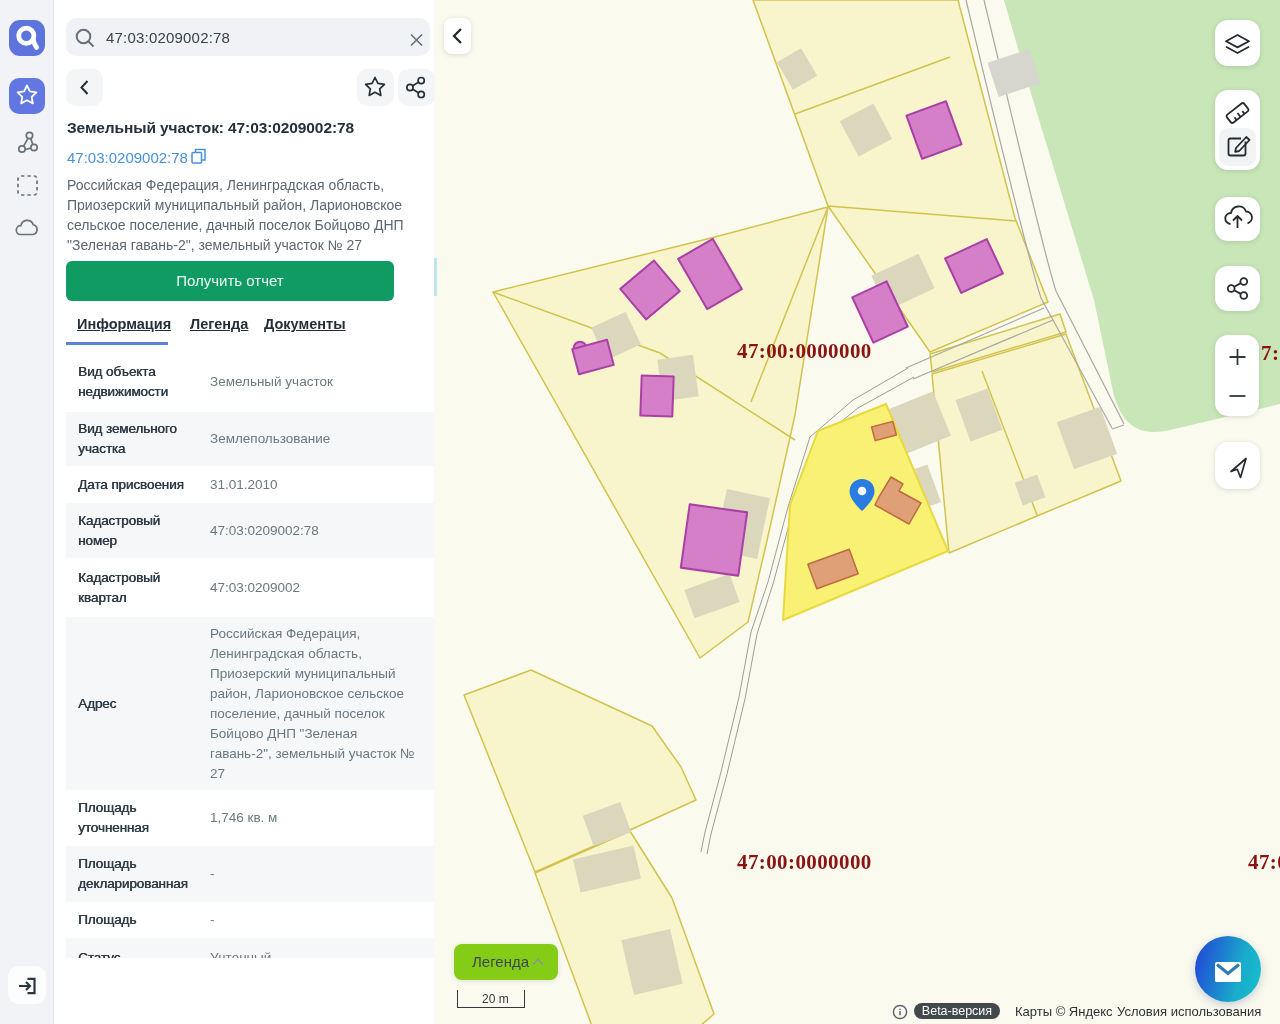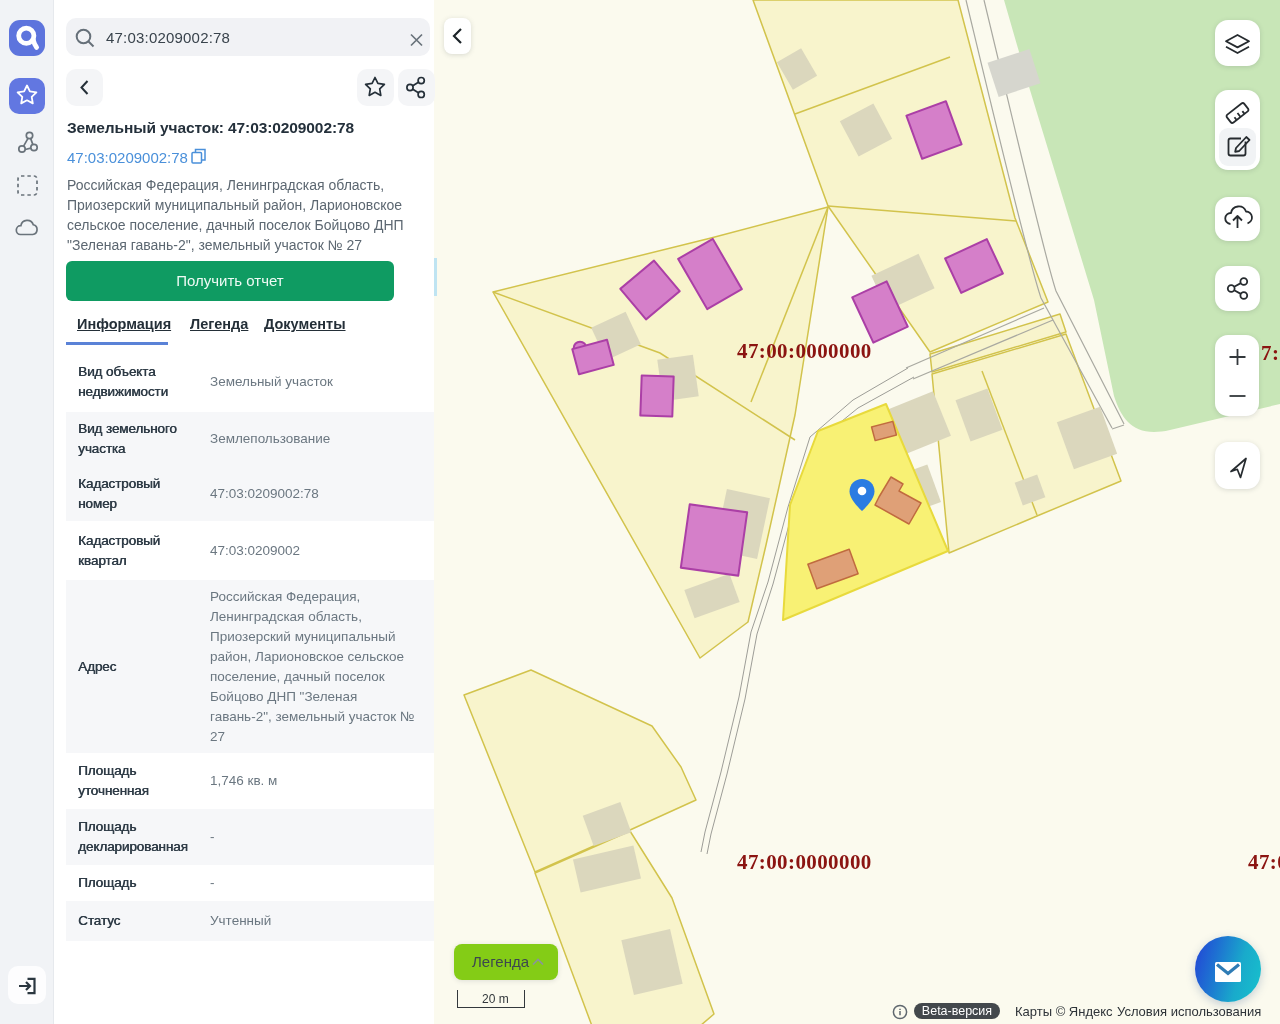--- a/index.html
+++ b/index.html
@@ -140,20 +140,24 @@
     <div class="tab" style="left:209px;">Документы</div>
     <div class="abs" id="tabline"></div>
     <div class="abs" id="tablewrap">
       <div class="row" style="height:60px;">
           <div class="rlab">Вид объекта недвижимости</div>
           <div class="rval">Земельный участок</div>
         </div>
       <div class="row g" style="height:54px;">
           <div class="rlab">Вид земельного участка</div>
           <div class="rval">Землепользование</div>
+        </div>
+      <div class="row" style="height:37px;">
+          <div class="rlab">Дата присвоения</div>
+          <div class="rval">31.01.2010</div>
         </div>
       <div class="row g" style="height:55px;">
           <div class="rlab">Кадастровый номер</div>
           <div class="rval">47:03:0209002:78</div>
         </div>
       <div class="row" style="height:59px;">
           <div class="rlab">Кадастровый квартал</div>
           <div class="rval">47:03:0209002</div>
         </div>
       <div class="row g" style="height:173px;">

